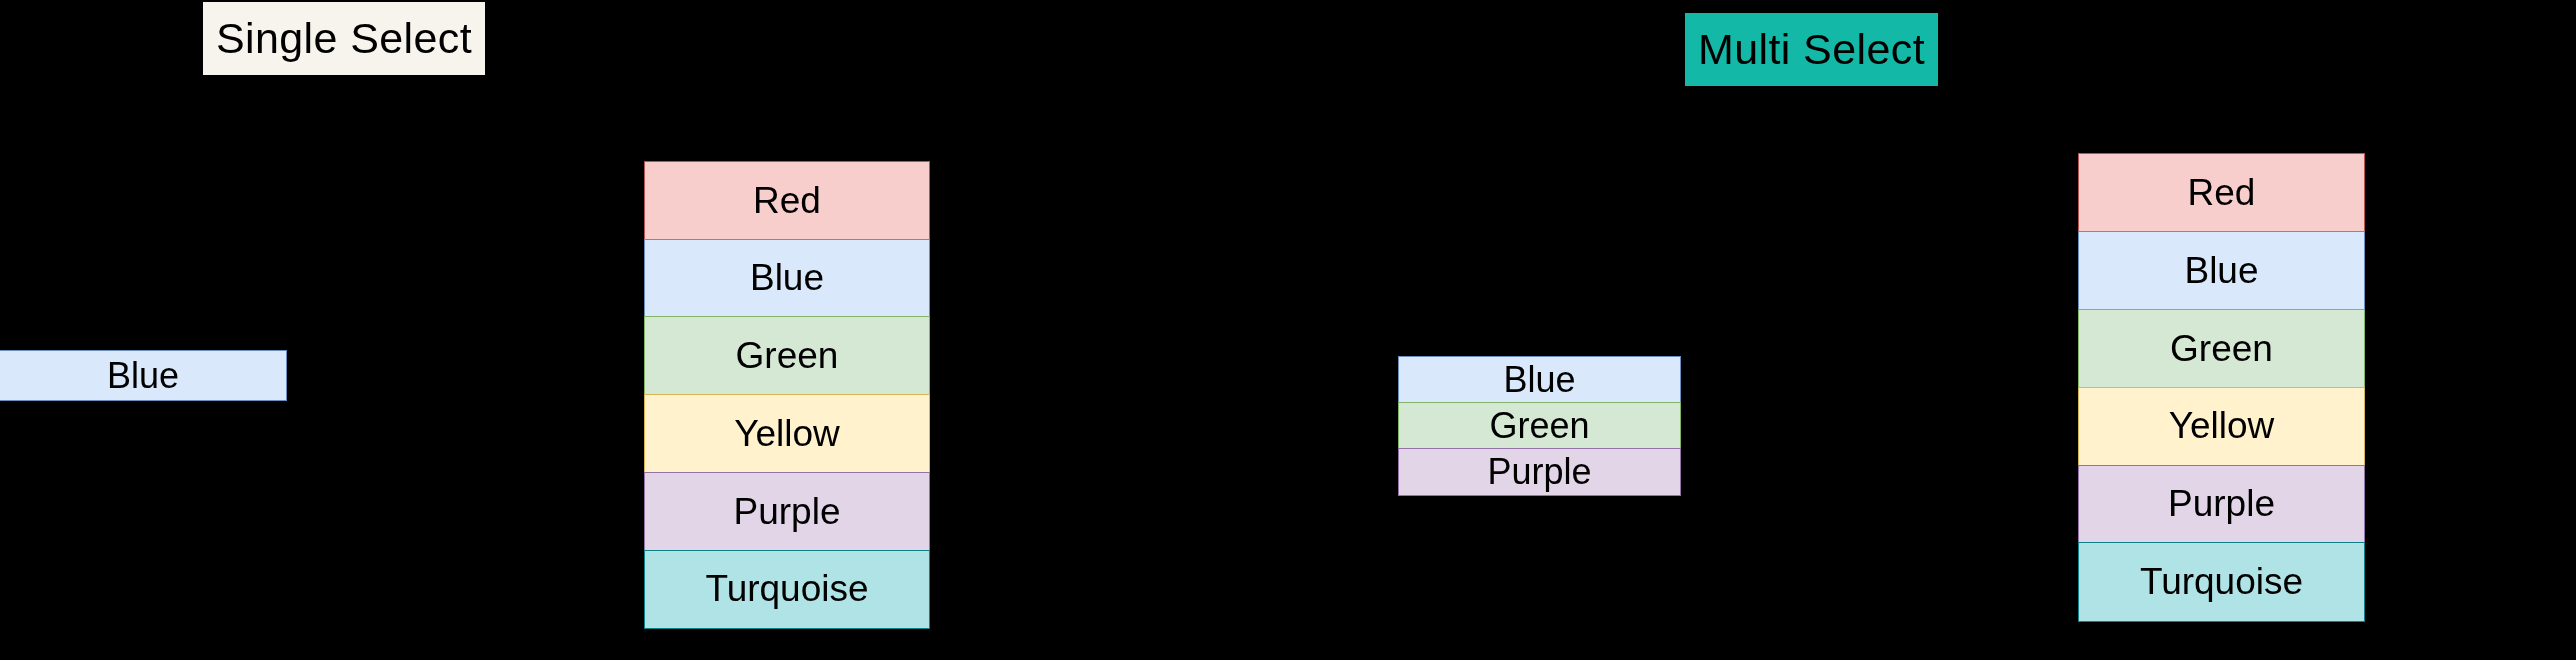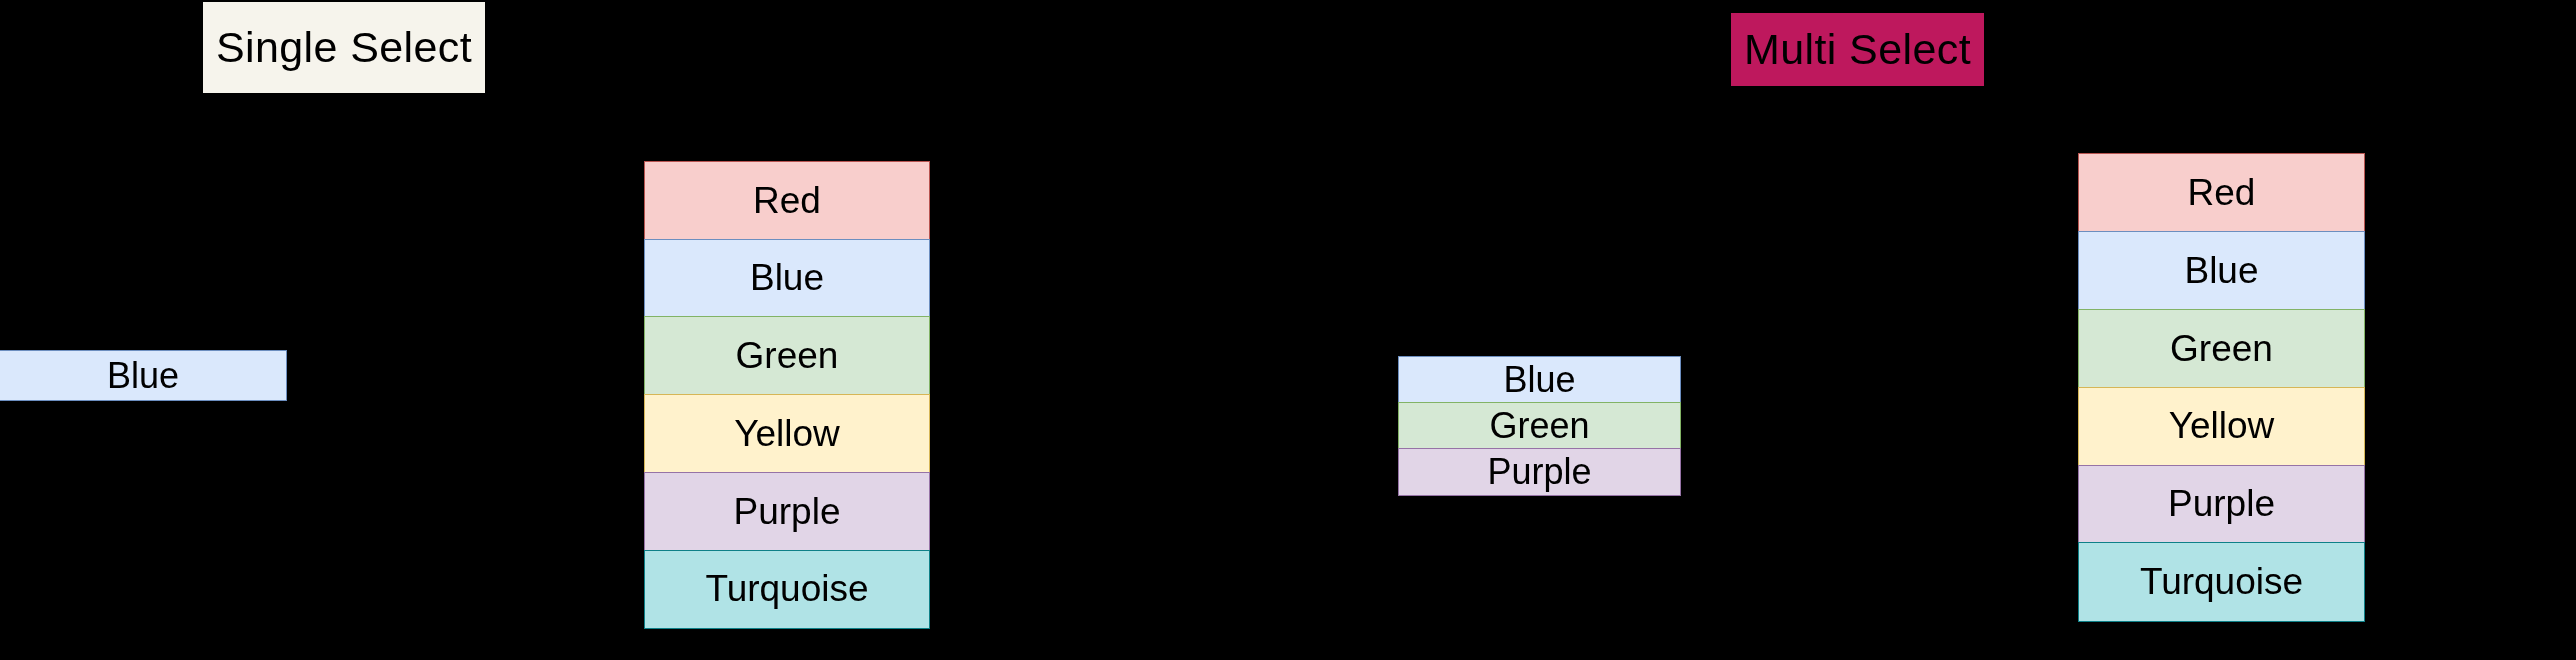--- a/index.html
+++ b/index.html
@@ -10,21 +10,21 @@
     overflow:hidden;
     font-family:"Liberation Sans", sans-serif;
     color:#000;
   }
   .title{
     position:absolute;
     display:flex;align-items:center;justify-content:center;
     font-size:43px;
     letter-spacing:0.4px;
   }
-  #single-title{left:203px;top:1.8px;width:282px;height:91px;}
+  #single-title{left:203px;top:1.8px;width:282px;height:73px;}
   #multi-title{left:1685px;top:13.4px;width:253px;height:73px;}
 
   .box{
     position:absolute;
     box-sizing:border-box;
     border:1.8px solid #000;
     display:flex;align-items:center;justify-content:center;
   }
   #single-selected{
     left:0;top:350px;width:287px;height:51px;
@@ -60,21 +60,21 @@
 
   <div class="list" id="single-options">
     <div class="opt" style="background-color: rgb(248, 206, 204); border-color: rgb(184, 84, 80);">Red</div>
     <div class="opt" style="background-color: rgb(218, 232, 252); border-color: rgb(108, 142, 191);">Blue</div>
     <div class="opt" style="background-color: rgb(213, 232, 212); border-color: rgb(130, 179, 102);">Green</div>
     <div class="opt" style="background-color: rgb(255, 242, 204); border-color: rgb(214, 182, 86);">Yellow</div>
     <div class="opt" style="background-color: rgb(225, 213, 231); border-color: rgb(150, 115, 166);">Purple</div>
     <div class="opt" style="background-color: rgb(176, 227, 230); border-color: rgb(14, 128, 136);">Turquoise</div>
   </div>
 
-  <div class="title" id="multi-title" style="background-color: #be185d; color: rgb(0, 0, 0); margin-left: 46px;">Multi Select</div>
+  <div class="title" id="multi-title" style="background-color: #14b8a6; color: rgb(0, 0, 0);">Multi Select</div>
 
   <div class="list" id="multi-selected">
     <div class="opt" style="background-color: rgb(218, 232, 252); border-color: rgb(108, 142, 191);">Blue</div>
     <div class="opt" style="background-color: rgb(213, 232, 212); border-color: rgb(130, 179, 102);">Green</div>
     <div class="opt" style="background-color: rgb(225, 213, 231); border-color: rgb(150, 115, 166);">Purple</div>
   </div>
 
   <div class="list" id="multi-options">
     <div class="opt" style="background-color: rgb(248, 206, 204); border-color: rgb(184, 84, 80);">Red</div>
     <div class="opt" style="background-color: rgb(218, 232, 252); border-color: rgb(108, 142, 191);">Blue</div>

